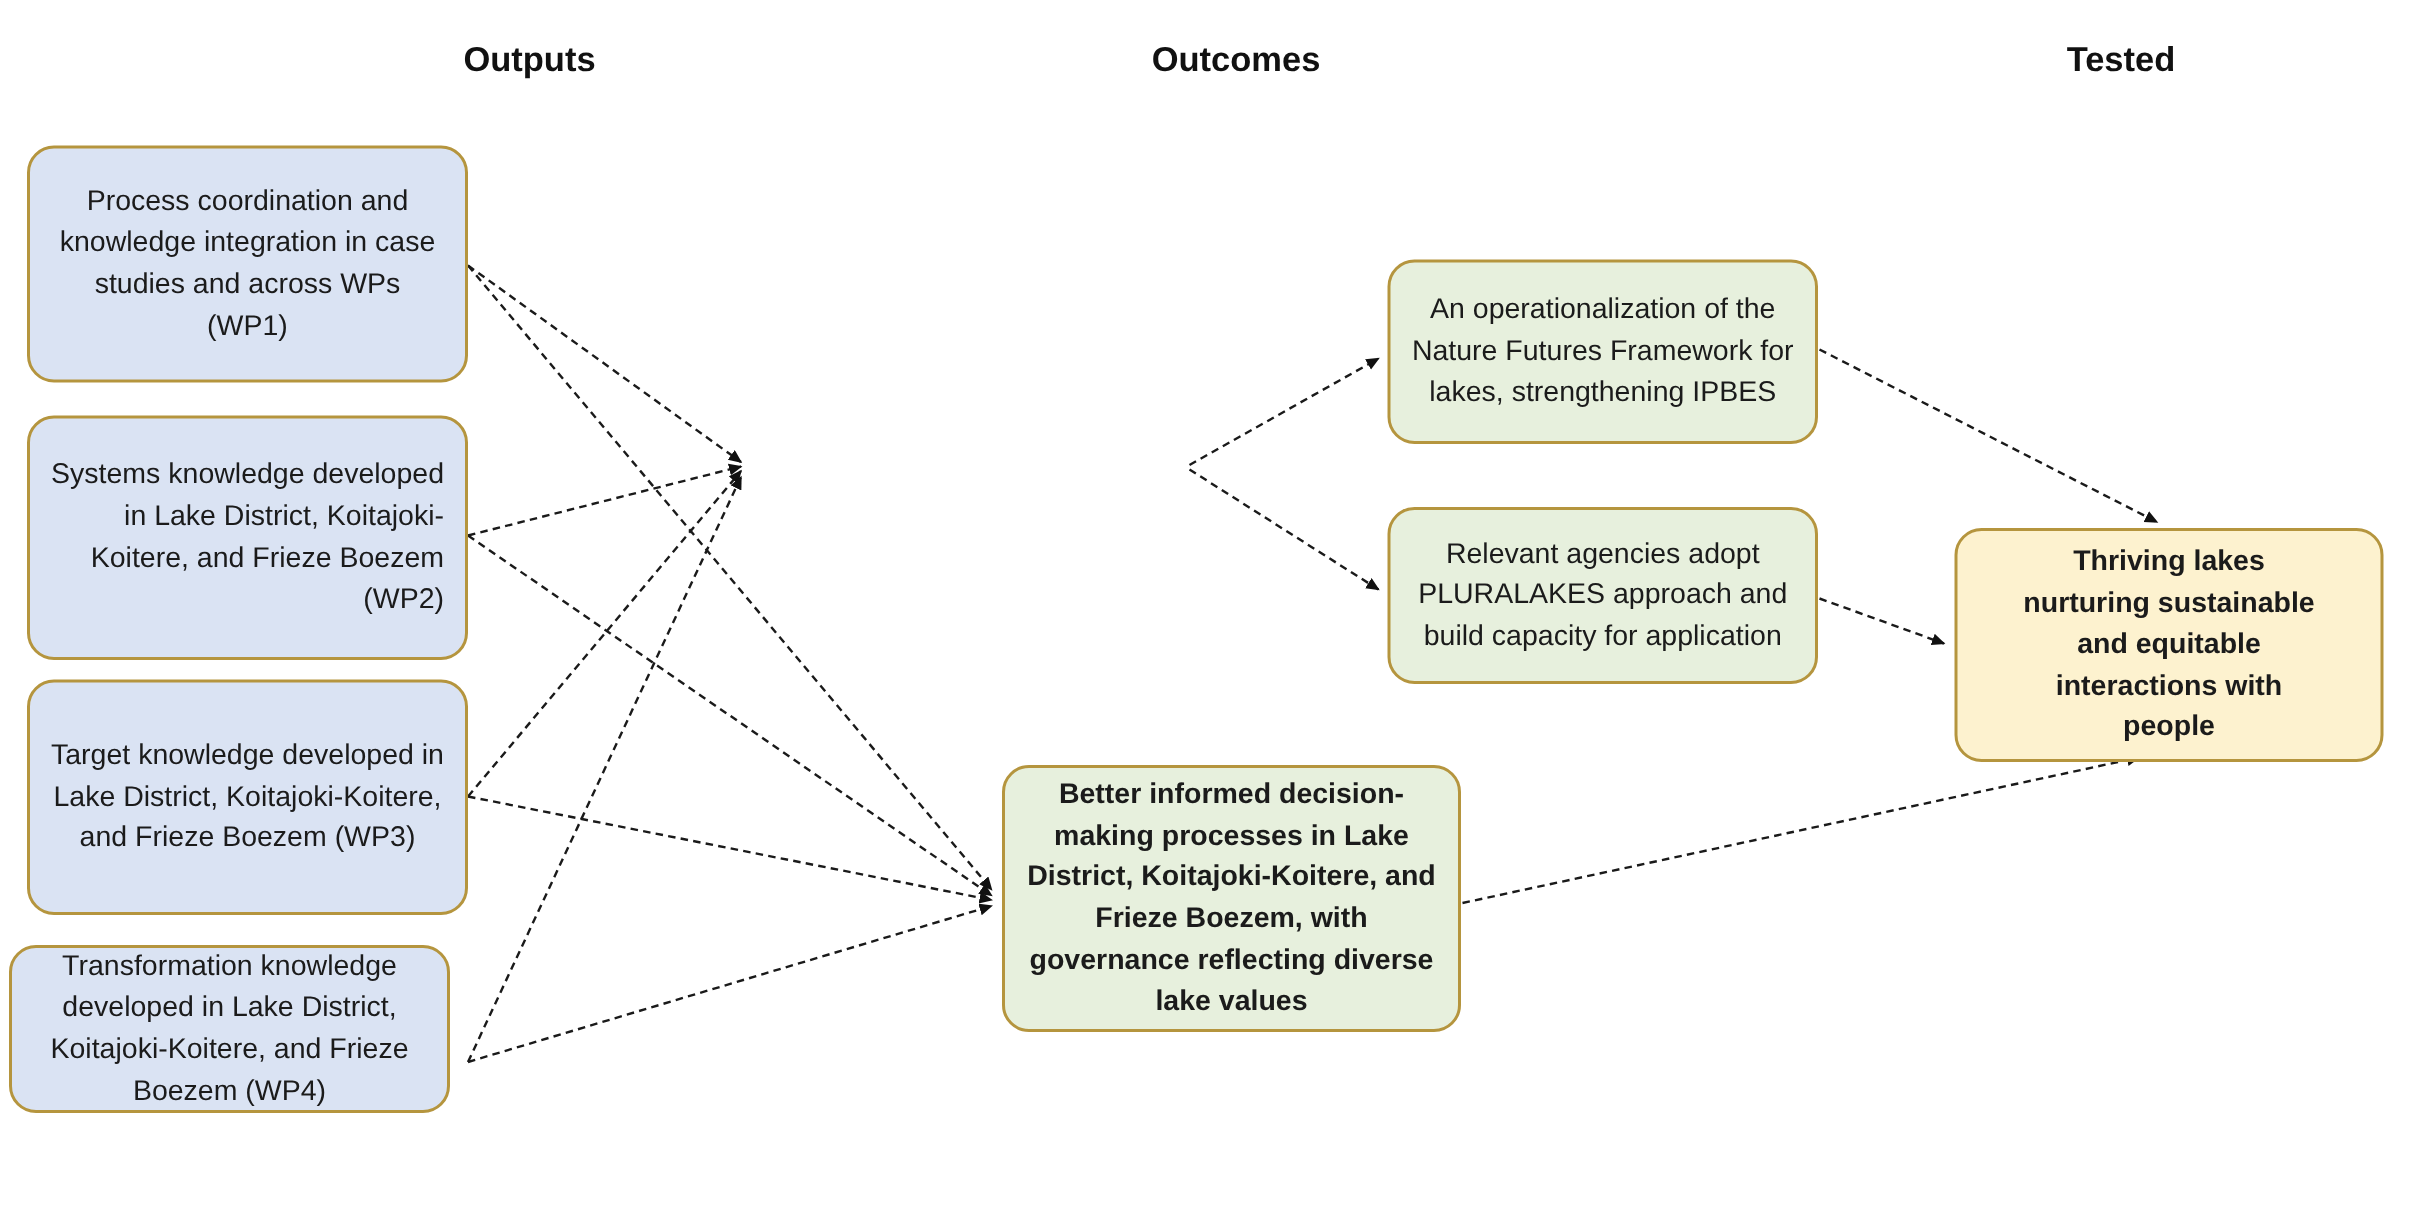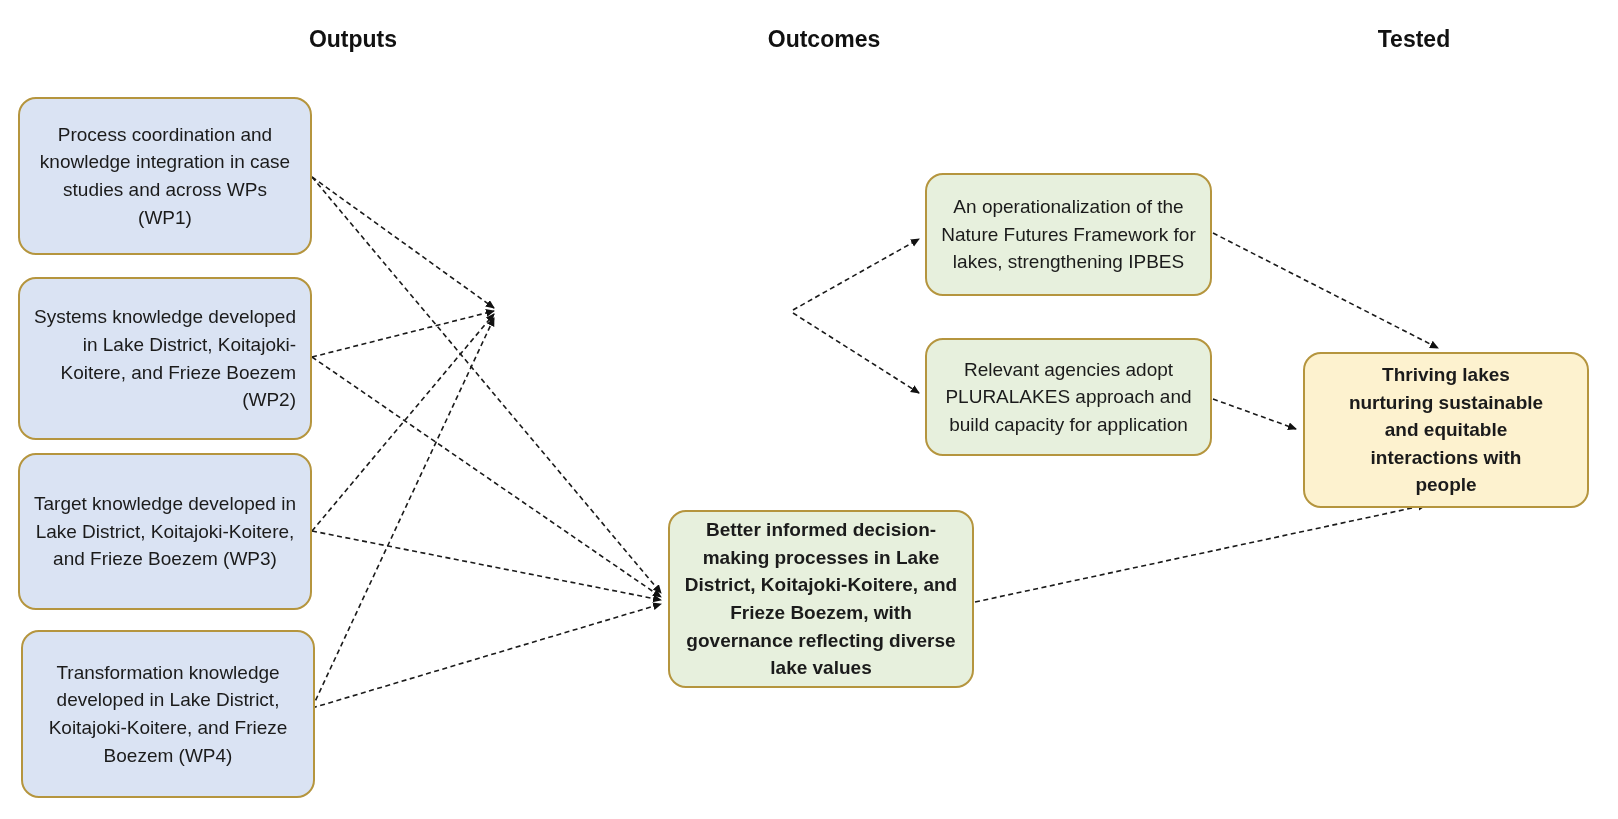--- a/index.html
+++ b/index.html
@@ -87,21 +87,21 @@
   </div>
 
   <div class="node output" style="left:18px;  top:277px; width:294px; height:163px;text-align:right;">
     <span>Systems knowledge developed in Lake District, Koitajoki-Koitere, and Frieze Boezem (WP2)</span>
   </div>
 
   <div class="node output" style="left:18px;  top:453px; width:294px; height:157px;">
     <span>Target knowledge developed in Lake District, Koitajoki-Koitere, and Frieze Boezem (WP3)</span>
   </div>
 
-  <div class="node output" style="left:21px;  top:630px; width:294px; height:168px;">
+  <div class="node output" style="left:6px;  top:630px; width:294px; height:112px;">
     <span>Transformation knowledge developed in Lake District, Koitajoki-Koitere, and Frieze Boezem (WP4)</span>
   </div>
 
 
   <div class="node outcome" style="left:925px; top:173px; width:287px; height:123px;">
     <span>An operationalization of the Nature Futures Framework for lakes, strengthening IPBES</span>
   </div>
 
   <div class="node outcome" style="left:925px; top:338px; width:287px; height:118px;">
     <span>Relevant agencies adopt PLURALAKES approach and build capacity for application</span>

